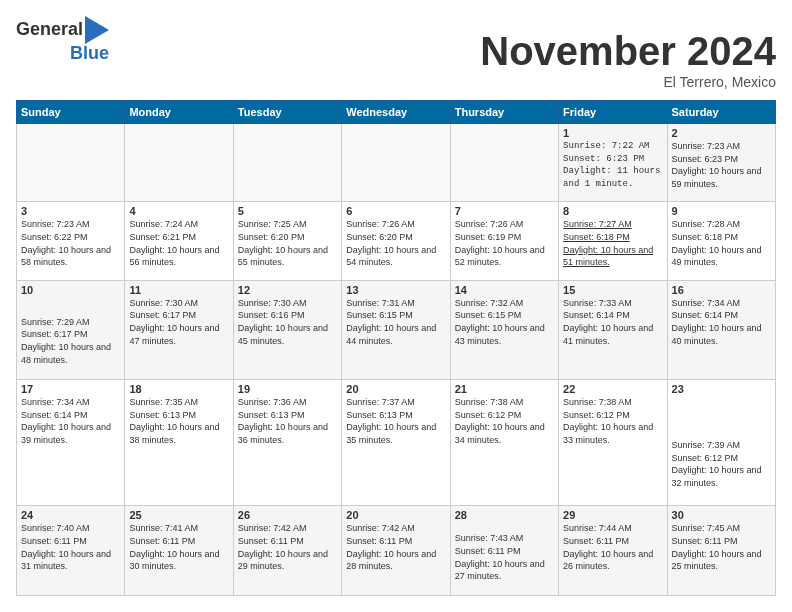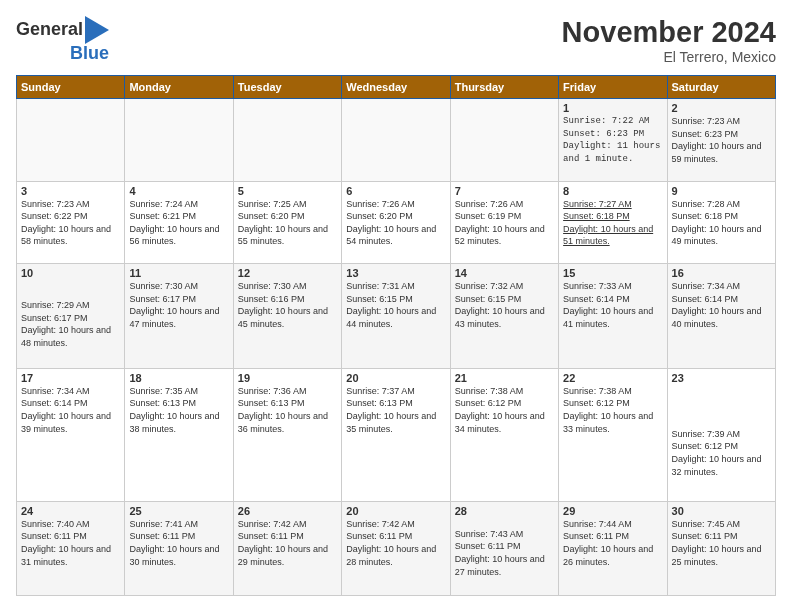--- a/index.html
+++ b/index.html
@@ -45,37 +45,38 @@
     }
     .logo-icon {
       width: 24px;
       height: 28px;
       margin-left: 2px;
     }
     .title-area {
       text-align: right;
     }
     .month-title {
-      font-size: 29px;
+      font-size: 40px;
       font-weight: bold;
       color: #333;
+      margin-top: 13px;
     }
     .location {
       font-size: 14px;
       color: #555;
     }
     .calendar {
       flex: 1;
       border: 1px solid #ccc;
       border-collapse: collapse;
       width: 100%;
       table-layout: fixed;
     }
     .calendar th {
-      background: #a16207;
+      background: #0369a1;
       color: #fff;
       font-size: 11px;
       font-weight: bold;
       padding: 5px 4px;
       border: 1px solid #1e5aa0;
       text-align: left;
     }
     .calendar td {
       border: 1px solid #ccc;
       vertical-align: top;

